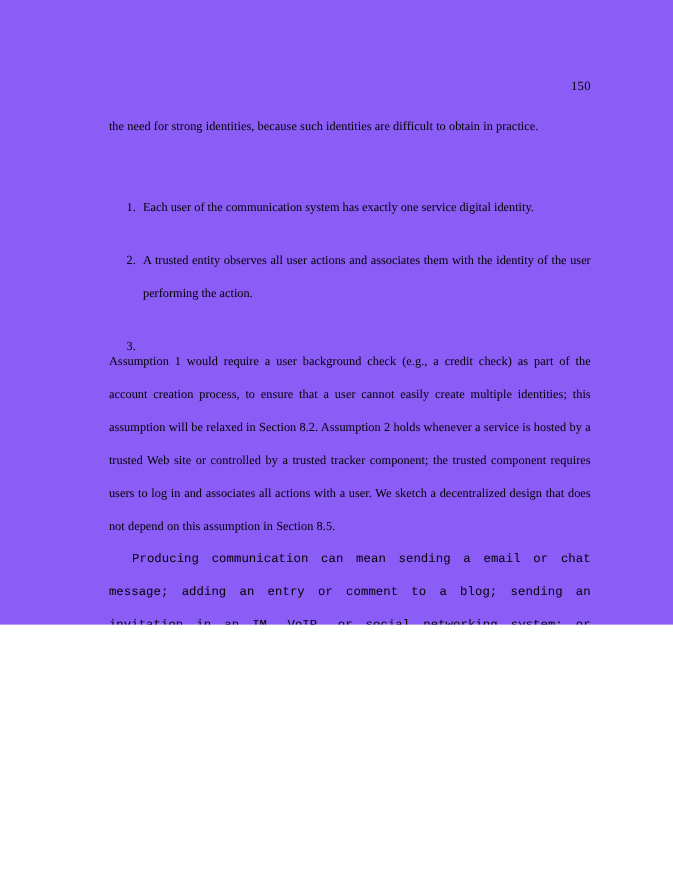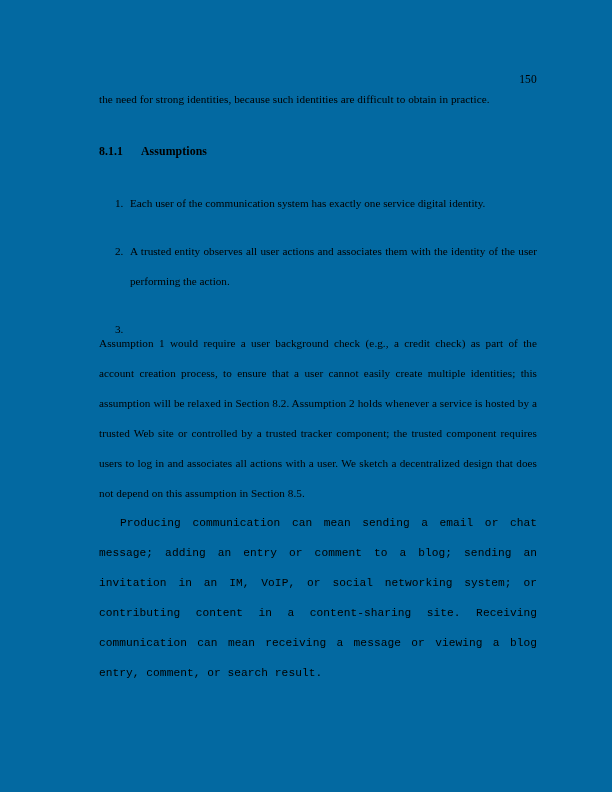--- a/index.html
+++ b/index.html
@@ -4,40 +4,40 @@
 <style>
   html, body {
     margin: 0;
     padding: 0;
     background: #ffffff;
   }
 
   .page {
     position: relative;
     width: 612px;
-    height: 792px;
-    background: #0369a1;
+    height: 568px;
+    background: #8b5cf6;
     color: #000000;
     font-family: "Liberation Serif", "DejaVu Serif", serif;
     overflow: hidden;
   }
 
   .page-number {
     position: absolute;
     top: 72px;
     right: 75px;
     font-size: 11.5px;
     line-height: 14px;
     letter-spacing: 0.2px;
   }
 
   .content {
     position: absolute;
     left: 99px;
-    top: 84px;
+    top: 100px;
     width: 438px;
   }
 
   p.body {
     margin: 0;
     font-size: 11.2px;
     line-height: 30px;
     text-align: justify;
     text-justify: inter-word;
     letter-spacing: 0.05px;
@@ -104,23 +104,20 @@
 <div class="page">
 
   <div class="page-number">150</div>
 
   <div class="content">
 
     <p class="body lead">the need for strong identities, because such identities are difficult to obtain in practice.</p>
 
     <div class="spacer-md"></div>
 
-    <h3 class="section-heading">
-      <span class="sec-num">8.1.1</span><span>Assumptions</span>
-    </h3>
 
     <div class="spacer-xs"></div>
 
 
     <div class="spacer-sm"></div>
 
     <ol class="assumption-list">
       <li>
         <span class="marker">1.</span>
         <span>Each user of the communication system has exactly one service digital identity.</span>

